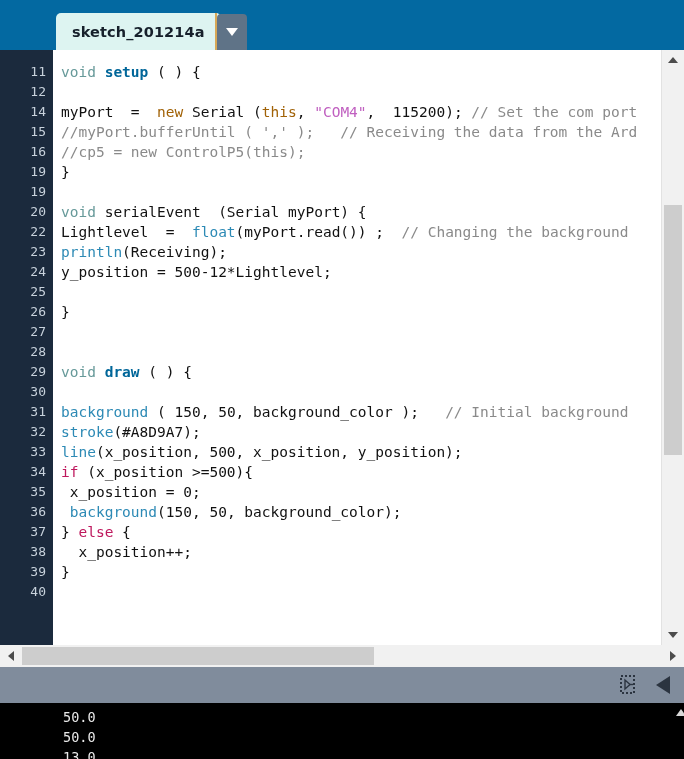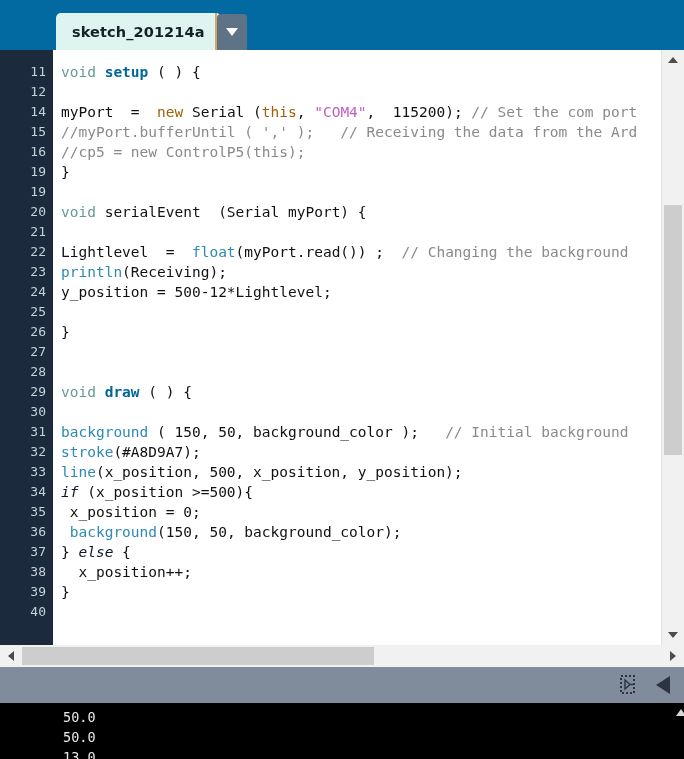--- a/index.html
+++ b/index.html
@@ -114,21 +114,21 @@
     flex: 1;
   }
 
   
   .t-kw     { color: #669999; }       
   .t-fn     { color: #006699; font-weight: bold; } 
   .t-builtin{ color: #2d8ab5; }       
   .t-cmt    { color: #8a8a8a; }       
   .t-str    { color: #c060c0; }       
   .t-new    { color: #a16207; }       
-  .t-ctrl   { color: #0f172a; font-style: italic; }       
+  .t-ctrl   { color: #be185d; }       
   .t-plain  { color: #111111; }
 
   
   .vscroll {
     position: absolute;
     right: 0; top: 0;
     width: 22px; height: 595px;
     background: #f1f1f1;
     border-left: 1px solid #e2e2e2;
   }
@@ -267,21 +267,20 @@
   <div class="gutter"></div>
   <div class="lines" id="code-lines">
       <div class="line"><div class="lineno">11</div><div class="linecode"><span class="t-kw">void </span><span class="t-fn">setup</span><span class="t-plain"> ( ) {</span></div></div>
       <div class="line"><div class="lineno">12</div><div class="linecode"><span class="t-plain"></span></div></div>
       <div class="line"><div class="lineno">14</div><div class="linecode"><span class="t-plain">myPort  =  </span><span class="t-new">new</span><span class="t-plain"> Serial (</span><span class="t-new">this</span><span class="t-plain">, </span><span class="t-str">"COM4"</span><span class="t-plain">,  115200); </span><span class="t-cmt">// Set the com port</span></div></div>
       <div class="line"><div class="lineno">15</div><div class="linecode"><span class="t-cmt">//myPort.bufferUntil ( ',' );   // Receiving the data from the Ard</span></div></div>
       <div class="line"><div class="lineno">16</div><div class="linecode"><span class="t-cmt">//cp5 = new ControlP5(this);</span></div></div>
       <div class="line"><div class="lineno">19</div><div class="linecode"><span class="t-plain">}</span></div></div>
       <div class="line"><div class="lineno">19</div><div class="linecode"><span class="t-plain"></span></div></div>
       <div class="line"><div class="lineno">20</div><div class="linecode"><span class="t-kw">void </span><span class="t-plain">serialEvent  (Serial myPort) {</span></div></div>
-      <div class="line"><div class="lineno">21</div><div class="linecode"><span class="t-plain"></span></div></div>
       <div class="line"><div class="lineno">22</div><div class="linecode"><span class="t-plain">Lightlevel  =  </span><span class="t-builtin">float</span><span class="t-plain">(myPort.read()) ;  </span><span class="t-cmt">// Changing the background</span></div></div>
       <div class="line"><div class="lineno">23</div><div class="linecode"><span class="t-builtin">println</span><span class="t-plain">(Receiving);</span></div></div>
       <div class="line"><div class="lineno">24</div><div class="linecode"><span class="t-plain">y_position = 500-12*Lightlevel;</span></div></div>
       <div class="line"><div class="lineno">25</div><div class="linecode"><span class="t-plain"></span></div></div>
       <div class="line"><div class="lineno">26</div><div class="linecode"><span class="t-plain">}</span></div></div>
       <div class="line"><div class="lineno">27</div><div class="linecode"><span class="t-plain"></span></div></div>
       <div class="line"><div class="lineno">28</div><div class="linecode"><span class="t-plain"></span></div></div>
       <div class="line"><div class="lineno">29</div><div class="linecode"><span class="t-kw">void </span><span class="t-fn">draw</span><span class="t-plain"> ( ) {</span></div></div>
       <div class="line"><div class="lineno">30</div><div class="linecode"><span class="t-plain"></span></div></div>
       <div class="line"><div class="lineno">31</div><div class="linecode"><span class="t-builtin">background</span><span class="t-plain"> ( 150, 50, background_color );   </span><span class="t-cmt">// Initial background</span></div></div>

